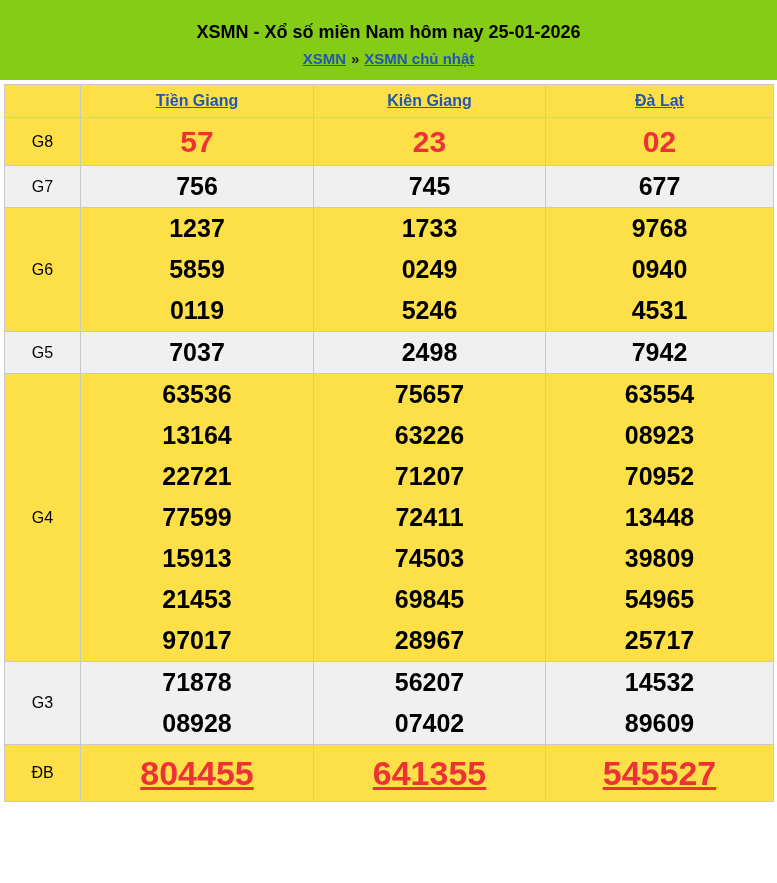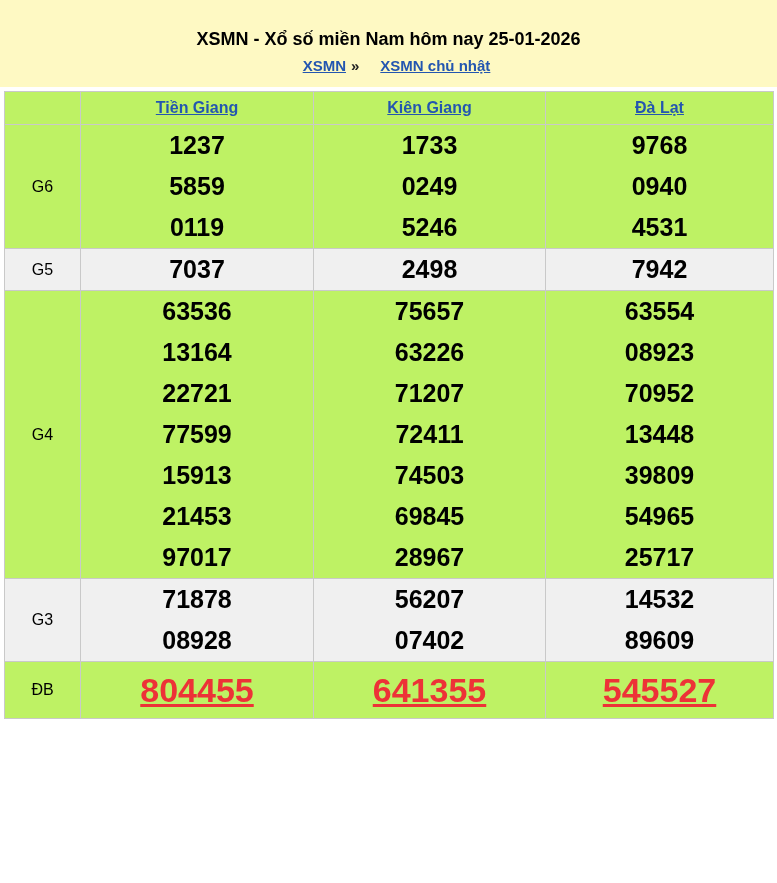--- a/index.html
+++ b/index.html
@@ -3,57 +3,56 @@
 <meta charset="utf-8">
 <style>
   * { box-sizing: border-box; }
   html, body { margin: 0; padding: 0; background: #ffffff; }
   body {
     font-family: "Liberation Sans", sans-serif;
     width: 777px;
     color: #000;
   }
   .page-header {
-    background: #fef9c3;
+    background: #84cc16;
     text-align: center;
-    padding: 29px 0 13px;
+    padding: 22px 0 13px;
   }
   .page-header h1 {
     margin: 0 0 7px;
     font-size: 18px;
     font-weight: bold;
     color: #000;
   }
   .breadcrumb {
     font-size: 15px;
     font-weight: bold;
   }
   .breadcrumb a {
     color: #2356b0;
     text-decoration: underline;
     cursor: pointer;
-    margin-left: 16px;
   }
   .breadcrumb .sep {
     color: #222;
     margin: 0 5px;
     font-weight: bold;
   }
   table.results {
     width: 769px;
     margin: 4px 4px 2px;
     border-collapse: collapse;
     table-layout: fixed;
   }
   .results th, .results td {
     border: 1px solid #c9c9c9;
     text-align: center;
     vertical-align: middle;
     padding: 0;
-    background: #bef264;
+    background: #fde047;
   }
   .results thead th {
     height: 33px;
     font-size: 16px;
     font-weight: bold;
   }
   .results thead th a {
     color: #2356b0;
     text-decoration: underline;
     cursor: pointer;
@@ -96,21 +95,45 @@
   <thead>
     <tr>
       <th></th>
       <th><a href="#">Tiền Giang</a></th>
       <th><a href="#">Kiên Giang</a></th>
       <th><a href="#">Đà Lạt</a></th>
     </tr>
   </thead>
   <tbody>
 
-
+    <tr class="row-g8">
+      <td class="label">G8</td>
+      <td>
+          <div class="num">57</div>
+        </td>
+      <td>
+          <div class="num">23</div>
+        </td>
+      <td>
+          <div class="num">02</div>
+        </td>
+    </tr>
+
+    <tr>
+      <td class="label">G7</td>
+      <td>
+          <div class="num">756</div>
+        </td>
+      <td>
+          <div class="num">745</div>
+        </td>
+      <td>
+          <div class="num">677</div>
+        </td>
+    </tr>
 
     <tr>
       <td class="label">G6</td>
       <td>
         <div class="num">1237</div>
         <div class="num">5859</div>
         <div class="num">0119</div>
       </td>
       <td>
         <div class="num">1733</div>

